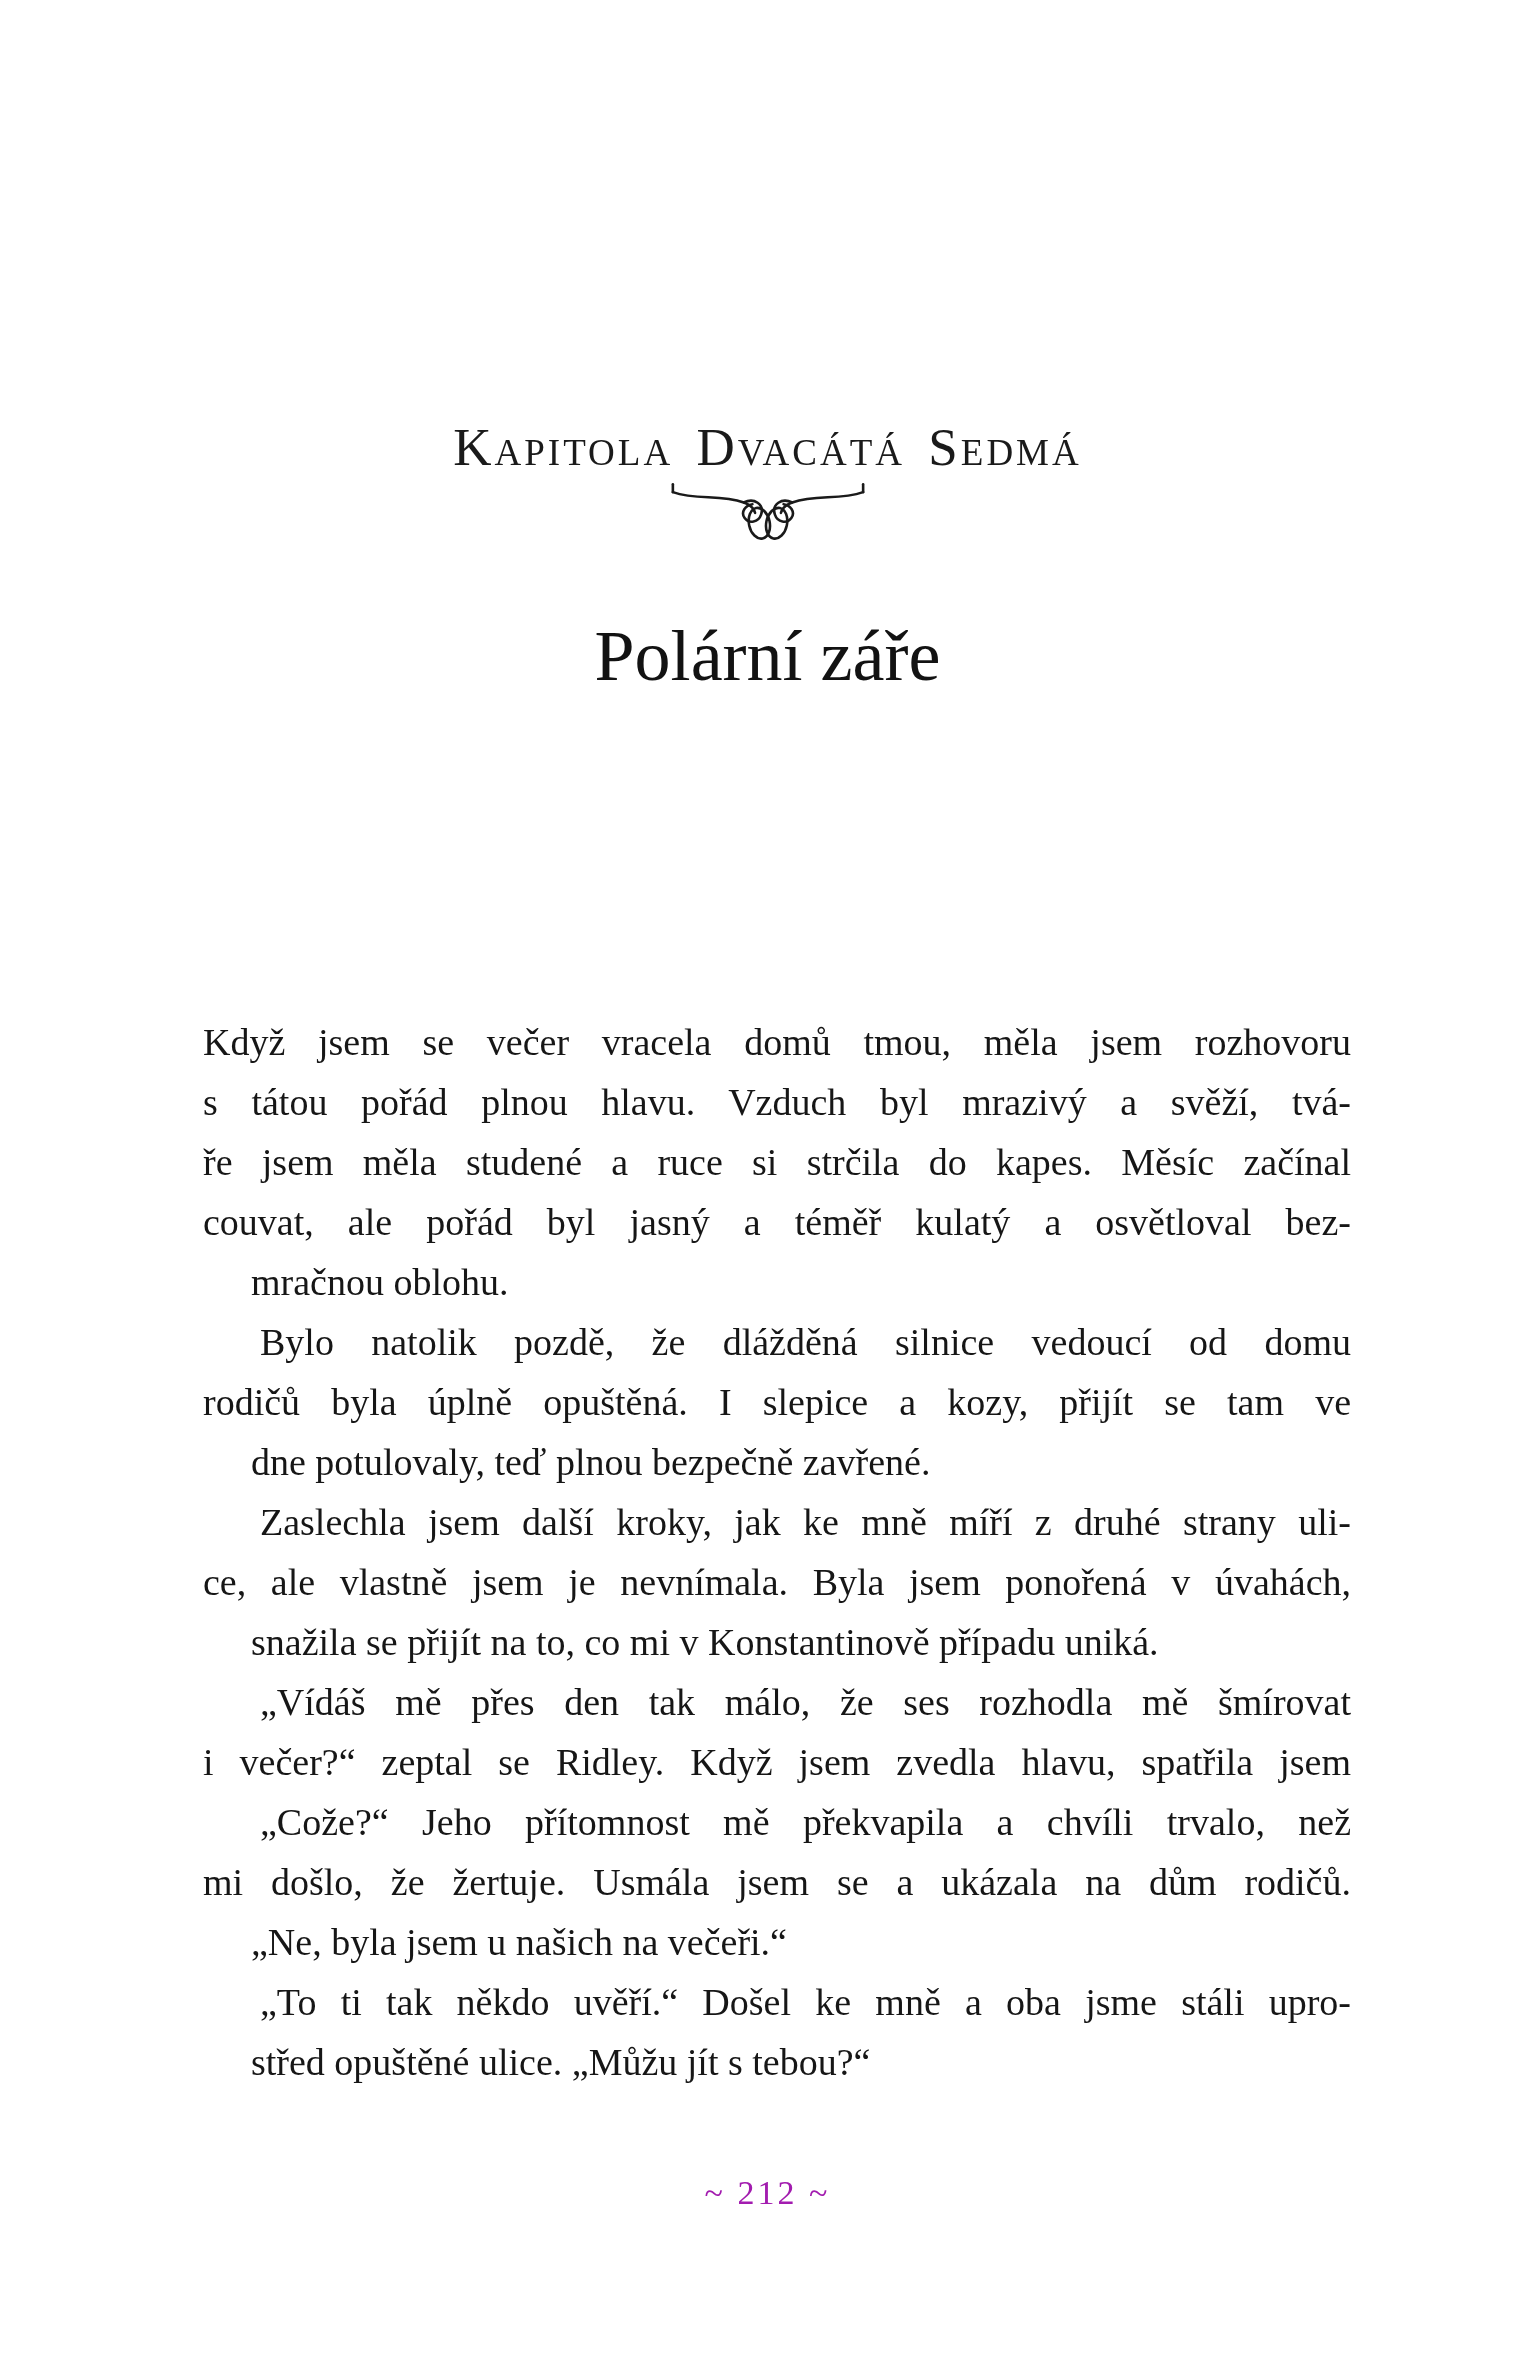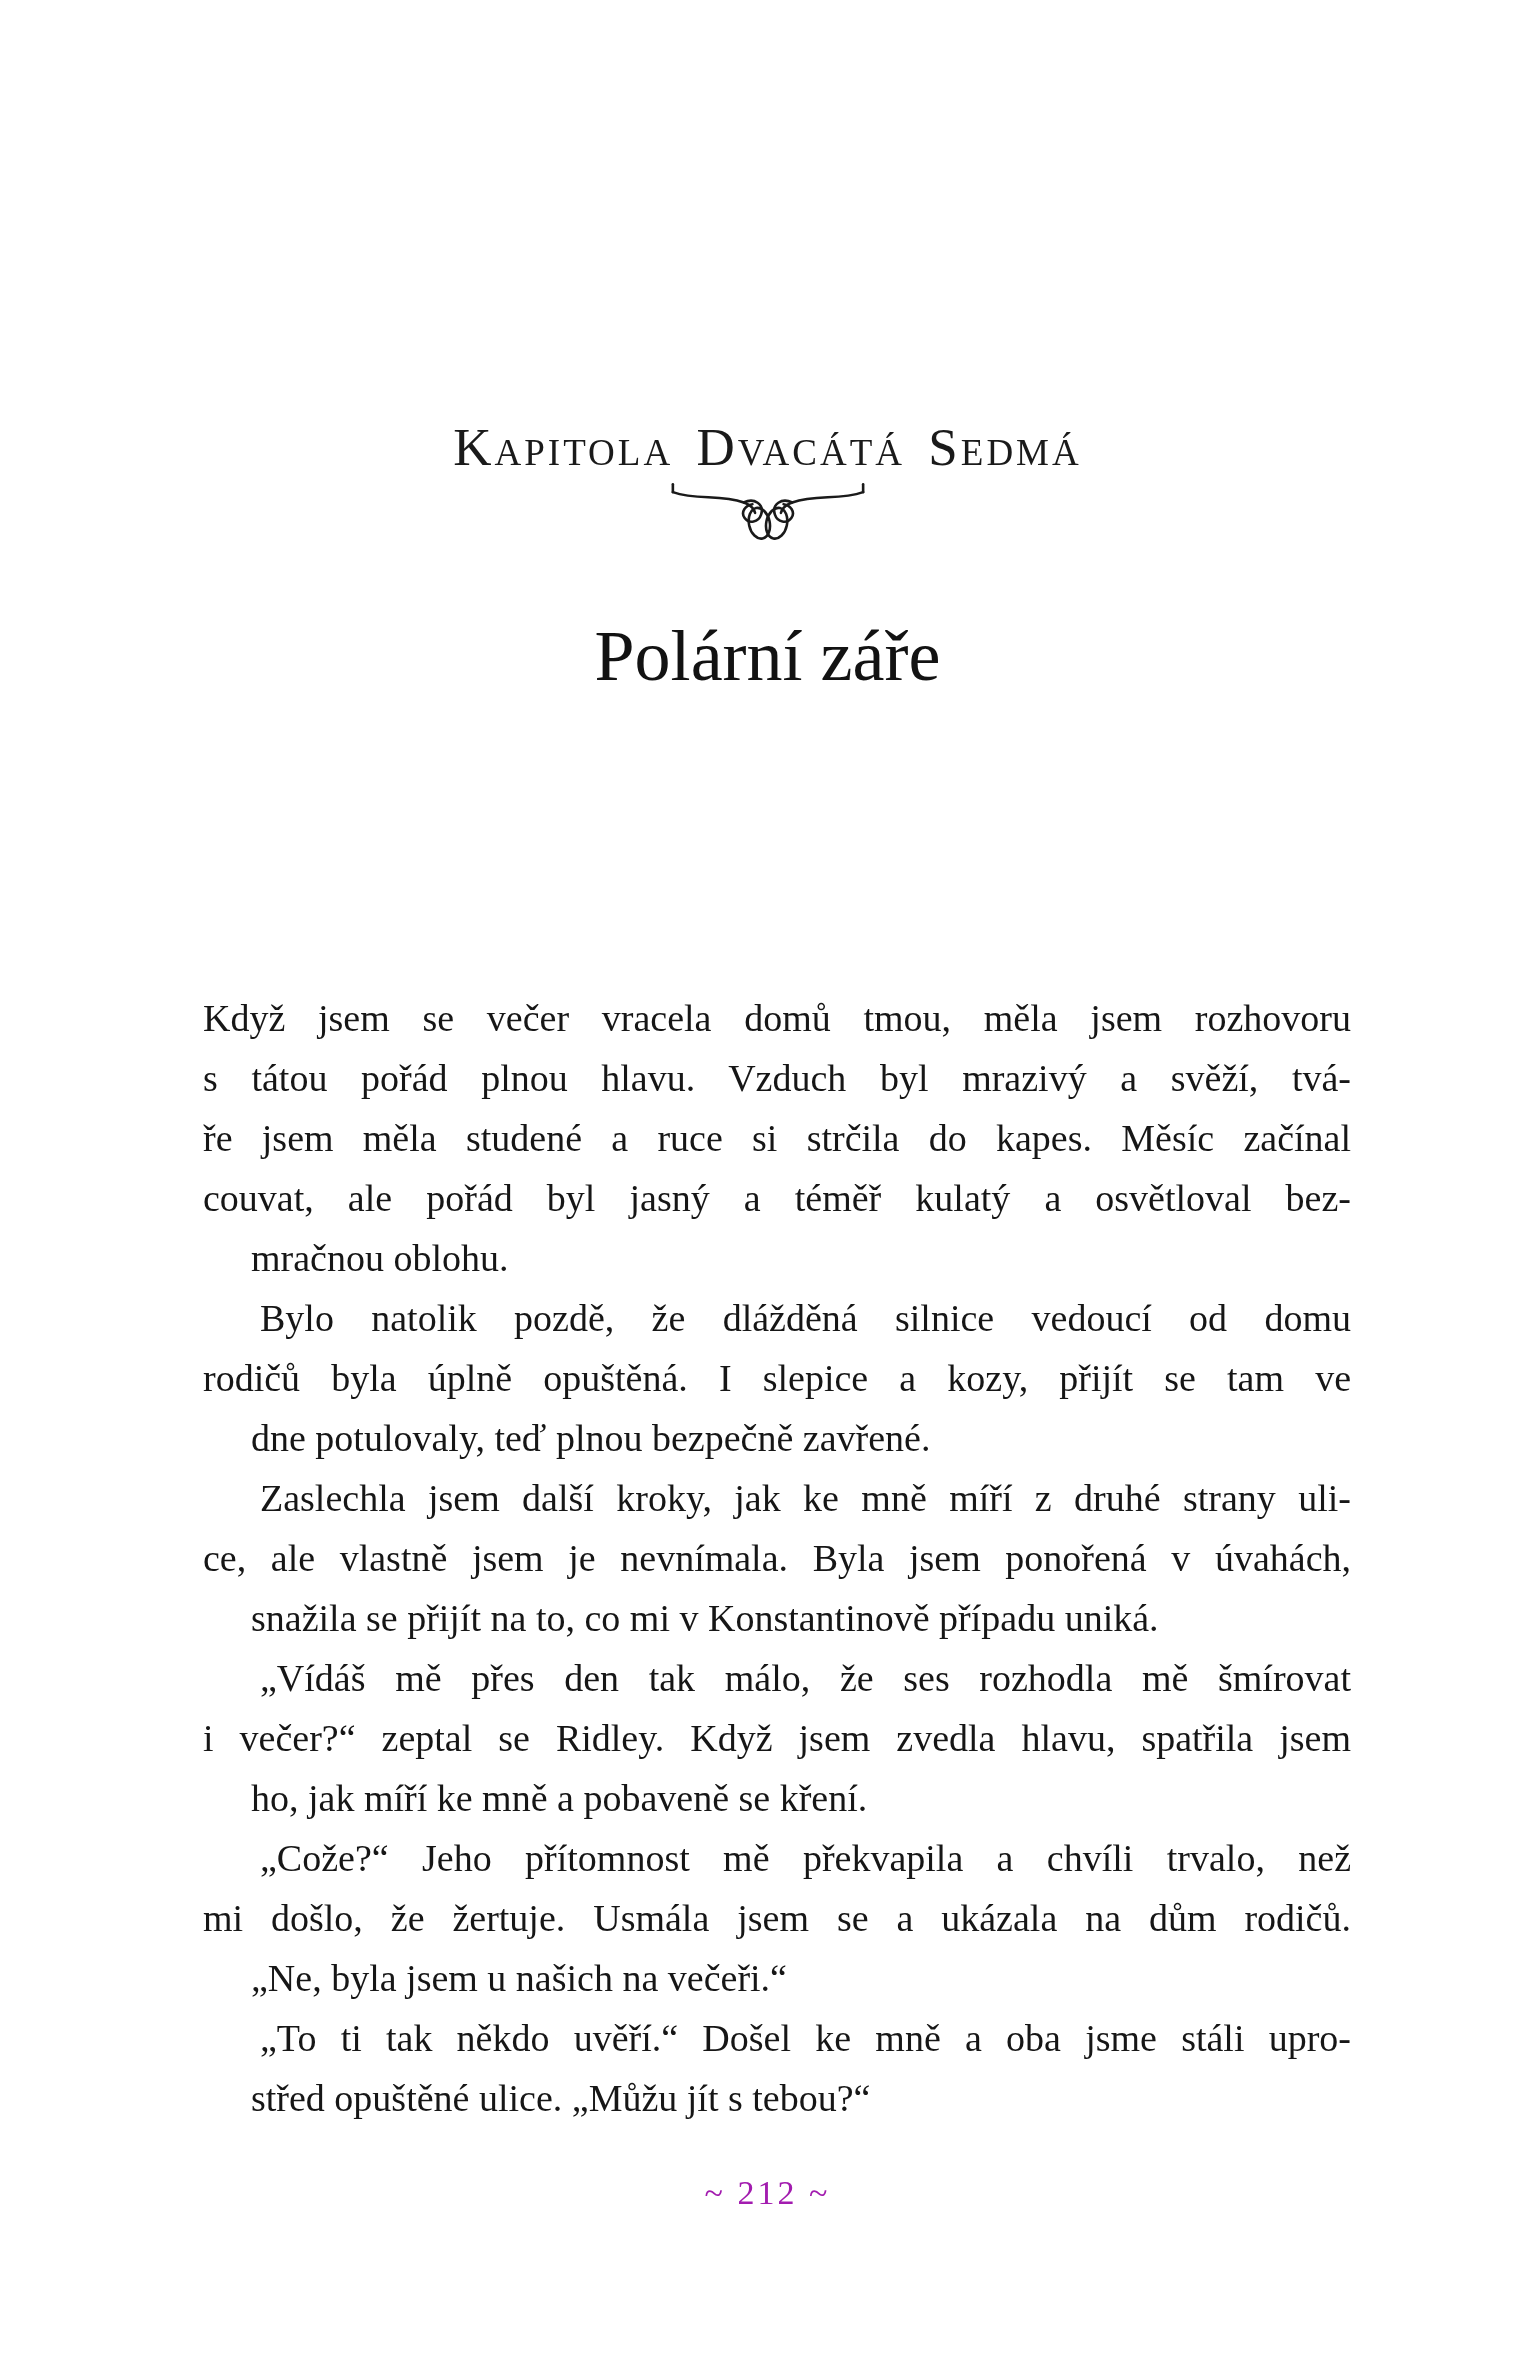--- a/index.html
+++ b/index.html
@@ -35,21 +35,21 @@
   .chapter-title {
     position: absolute;
     top: 608px; left: 0; right: 0;
     text-align: center;
     font-size: 72px;
     line-height: 96px;
     color: #121212;
   }
   .body-text {
     position: absolute;
-    top: 988px;
+    top: 1012px;
     left: 203px;
     width: 1148px;
     font-size: 38px;
     line-height: 60px;
     color: #161616;
   }
   .para { margin: 0; }
   .line {
     text-align: justify;
     text-align-last: justify;
@@ -107,21 +107,20 @@
         <div class="line last-line">dne potulovaly, teď plnou bezpečně zavřené.</div>
       </div>
       <div class="para indent">
         <div class="line">Zaslechla jsem další kroky, jak ke mně míří z druhé strany uli-</div>
         <div class="line">ce, ale vlastně jsem je nevnímala. Byla jsem ponořená v úvahách,</div>
         <div class="line last-line">snažila se přijít na to, co mi v Konstantinově případu uniká.</div>
       </div>
       <div class="para indent">
         <div class="line">„Vídáš mě přes den tak málo, že ses rozhodla mě šmírovat</div>
         <div class="line">i večer?“ zeptal se Ridley. Když jsem zvedla hlavu, spatřila jsem</div>
-        <div class="line last-line">ho, jak míří ke mně a pobaveně se kření.</div>
       </div>
       <div class="para indent">
         <div class="line">„Cože?“ Jeho přítomnost mě překvapila a chvíli trvalo, než</div>
         <div class="line">mi došlo, že žertuje. Usmála jsem se a ukázala na dům rodičů.</div>
         <div class="line last-line">„Ne, byla jsem u našich na večeři.“</div>
       </div>
       <div class="para indent">
         <div class="line">„To ti tak někdo uvěří.“ Došel ke mně a oba jsme stáli upro-</div>
         <div class="line last-line">střed opuštěné ulice. „Můžu jít s tebou?“</div>
       </div>

